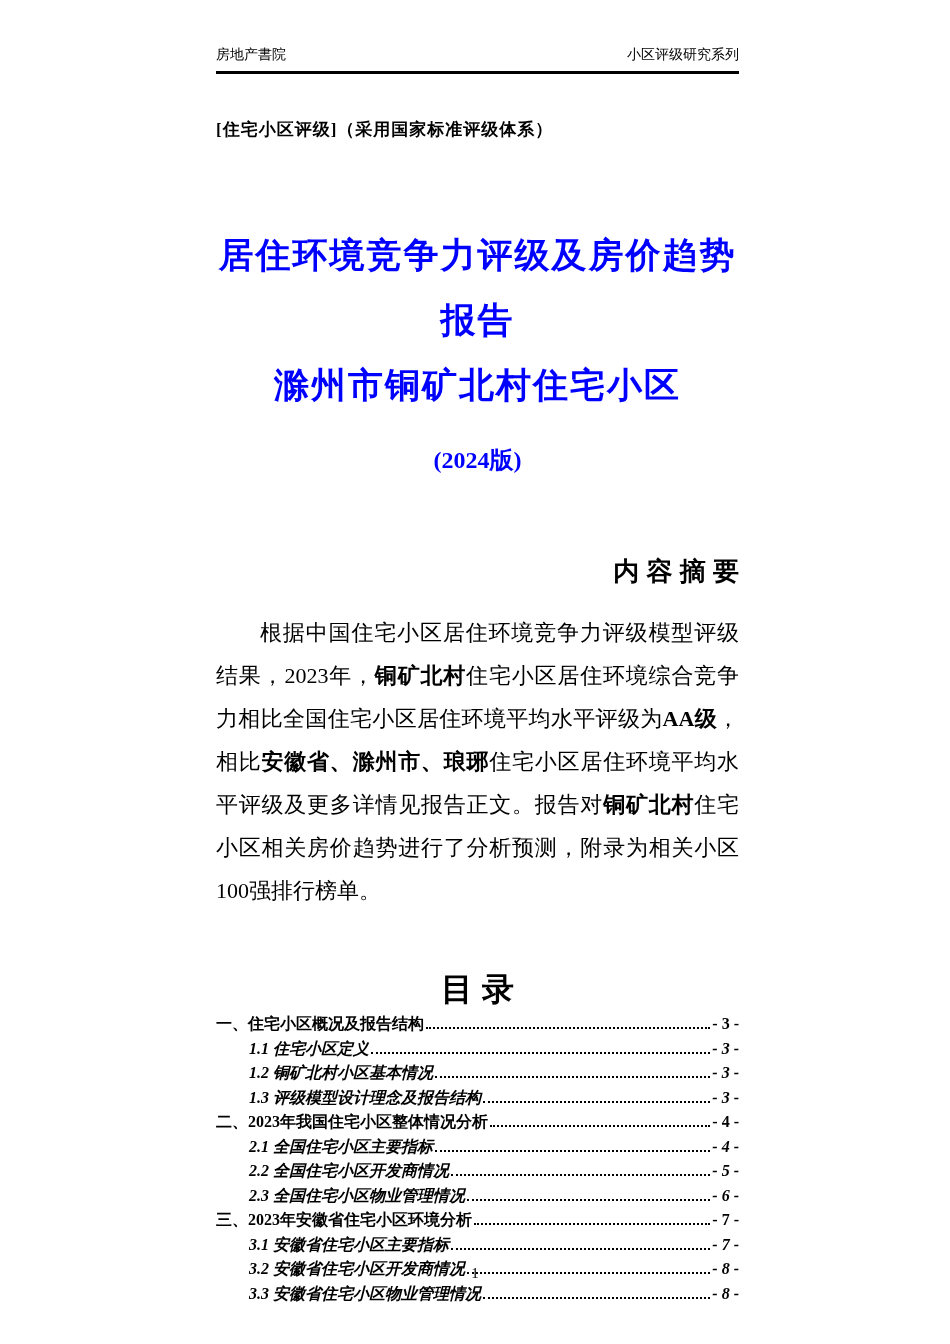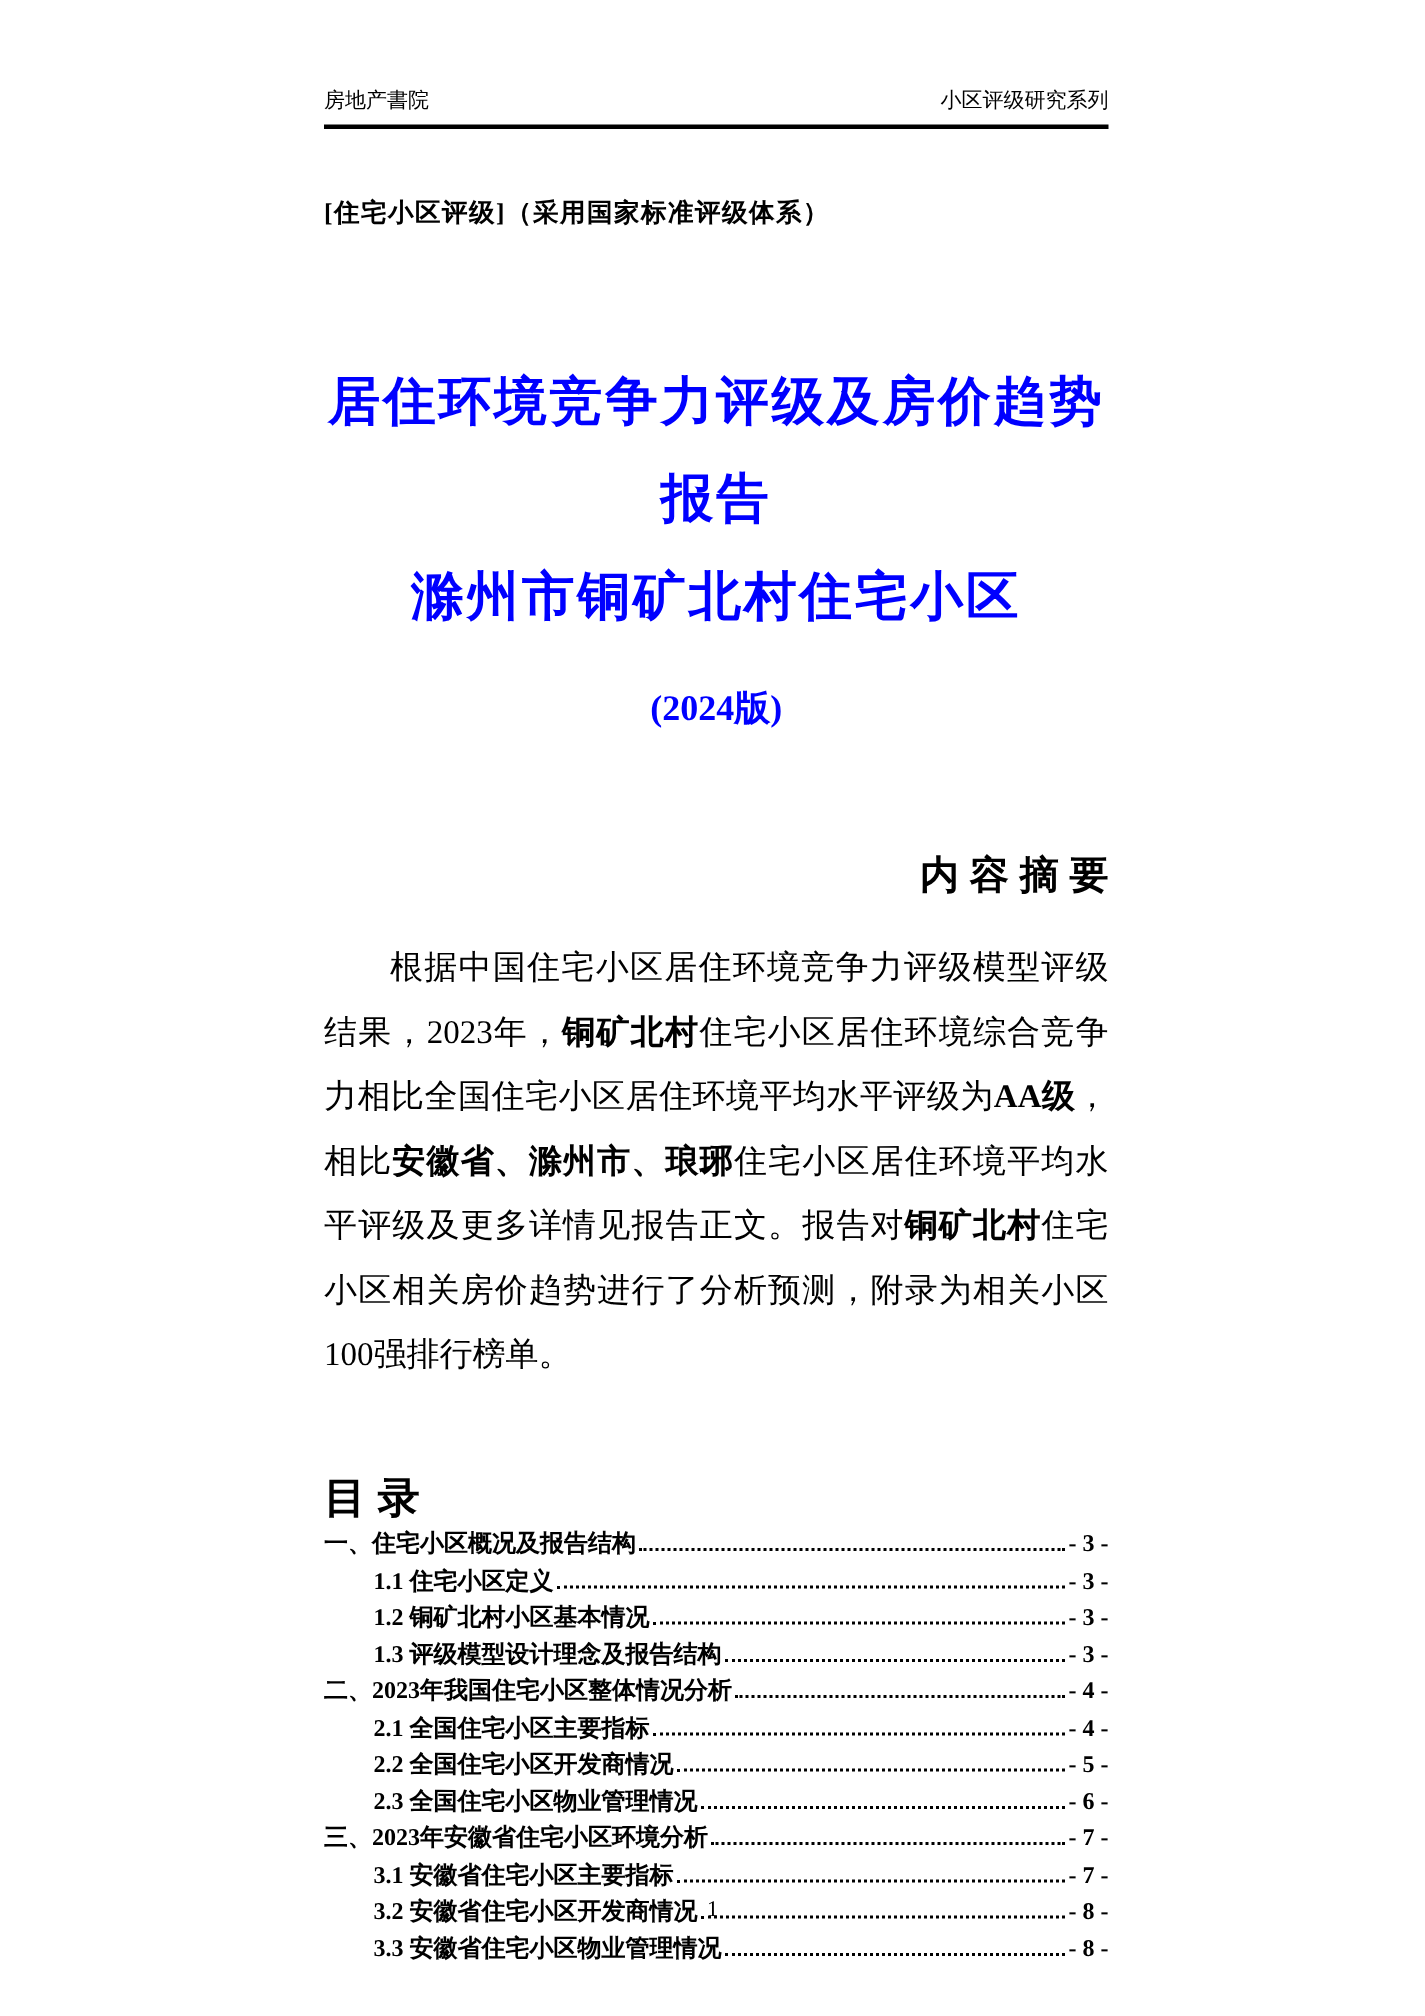--- a/index.html
+++ b/index.html
@@ -6,21 +6,21 @@
   html, body { background: #ffffff; }
   body {
     font-family: "Liberation Serif", "DejaVu Serif", serif;
     color: #000000;
   }
   .page {
     width: 798px;
     height: 1344px;
     margin: 0 auto;
     background: #ffffff;
-    padding: 58px 135px 0 140px;
+    padding: 46px 135px 0 140px;
     position: relative;
   }
   
   .header {
     display: flex;
     justify-content: space-between;
     align-items: flex-end;
     font-size: 14px;
     padding-bottom: 7px;
     border-bottom: 3px solid #000000;
@@ -60,37 +60,38 @@
     margin-top: 22px;
     font-size: 22px;
     line-height: 43px;
     text-align: justify;
     text-indent: 2em;
   }
   .abstract-text .b { font-weight: bold; }
   
   .toc-heading {
     margin-top: 56px;
-    font-size: 28px;
+    text-align: center;
+    font-size: 32px;
     font-weight: bold;
     font-family: "Liberation Sans", "DejaVu Sans", sans-serif;
   }
   .toc {
     font-size: 16px;
     font-weight: bold;
   }
   .toc-row {
     display: flex;
     align-items: baseline;
     line-height: 24.5px;
     text-decoration: none;
     color: #000000;
     cursor: pointer;
   }
-  .toc-row.lvl2 { padding-left: 33px; }
+  .toc-row.lvl2 { padding-left: 33px; font-style: italic; }
   .toc-label { white-space: nowrap; }
   .toc-dots {
     flex: 1;
     border-bottom: 2px dotted #000000;
     margin: 0 2px 4px 2px;
     min-width: 20px;
   }
   .toc-page { white-space: nowrap; }
   
   .page-number {

